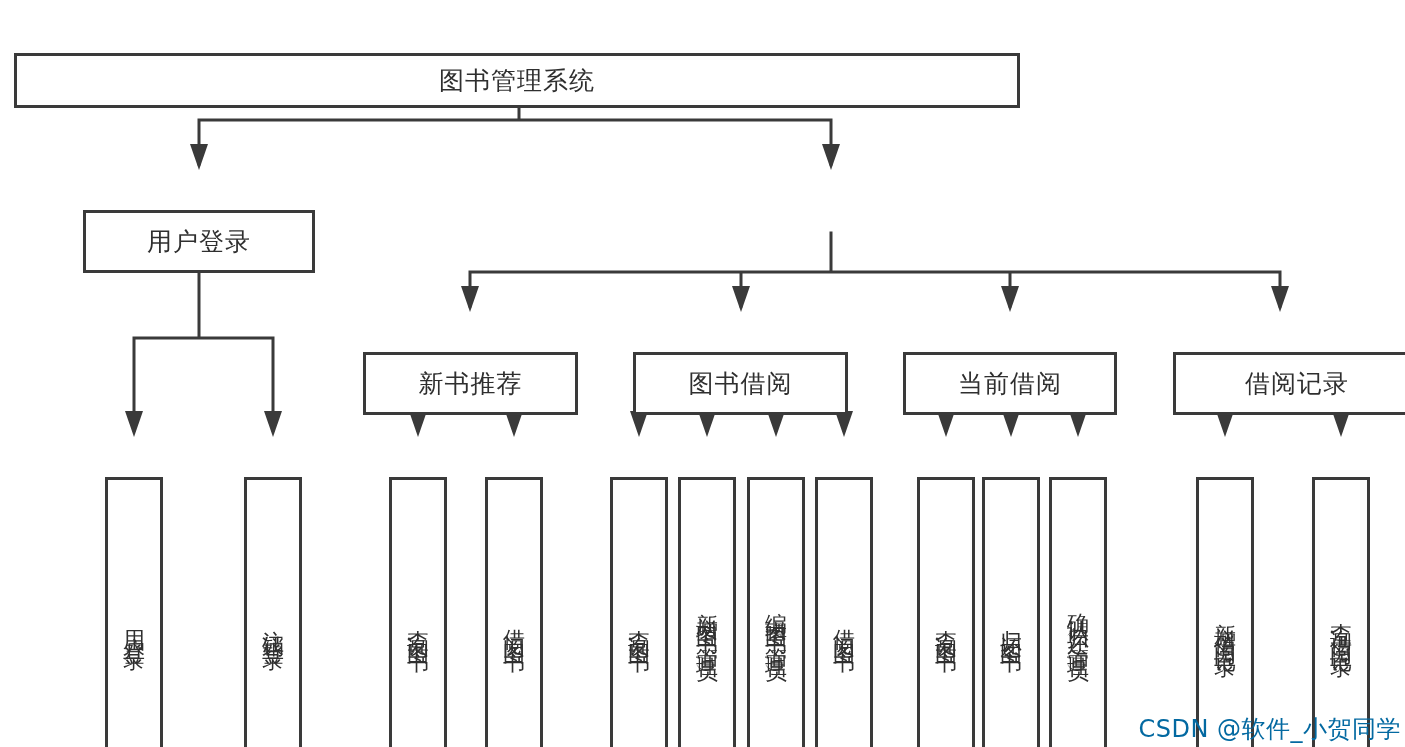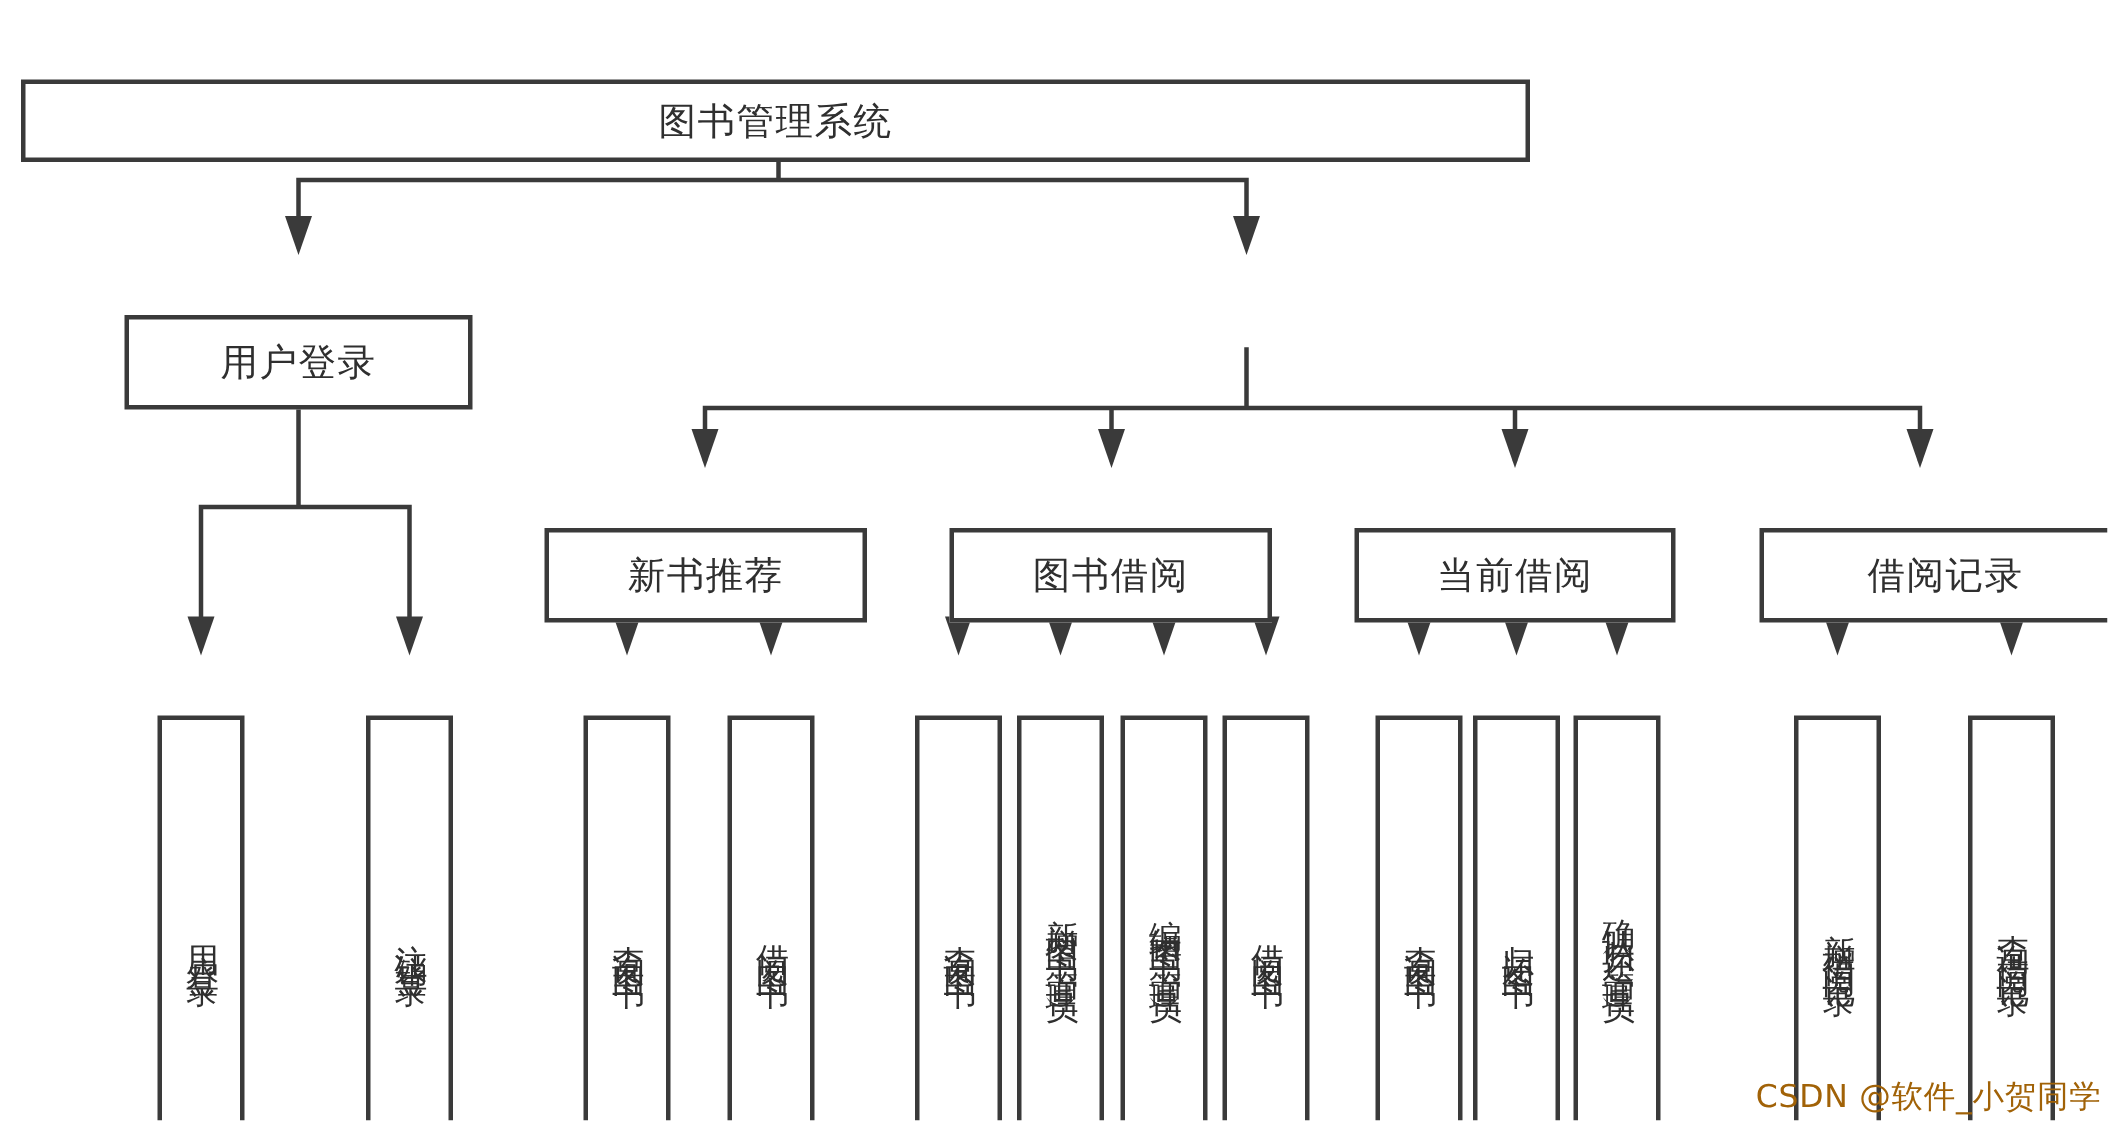--- a/index.html
+++ b/index.html
@@ -14,21 +14,21 @@
     border:3px solid #3a3a3a;display:flex;align-items:center;justify-content:center;
     z-index:2;line-height:1;margin-top:40px;
   }
   .h-node{font-size:25px;letter-spacing:1px;white-space:nowrap;}
   .v-node{
     writing-mode:vertical-rl;text-orientation:mixed;
     font-size:22px;letter-spacing:7px;
   }
   .watermark{
     position:absolute;right:4px;bottom:2px;z-index:5;
-    font-size:21px;color:#a16207;white-space:nowrap;letter-spacing:0.5px;
+    font-size:24px;color:#0369a1;white-space:nowrap;letter-spacing:0.5px;
   }
 </style>
 </head>
 <body>
 
 <div class="canvas">
 
   <svg class="wires" width="1405" height="747" viewBox="0 0 1405 747">
     <g stroke="#3a3a3a" stroke-width="3" fill="none" stroke-linecap="square">
 

